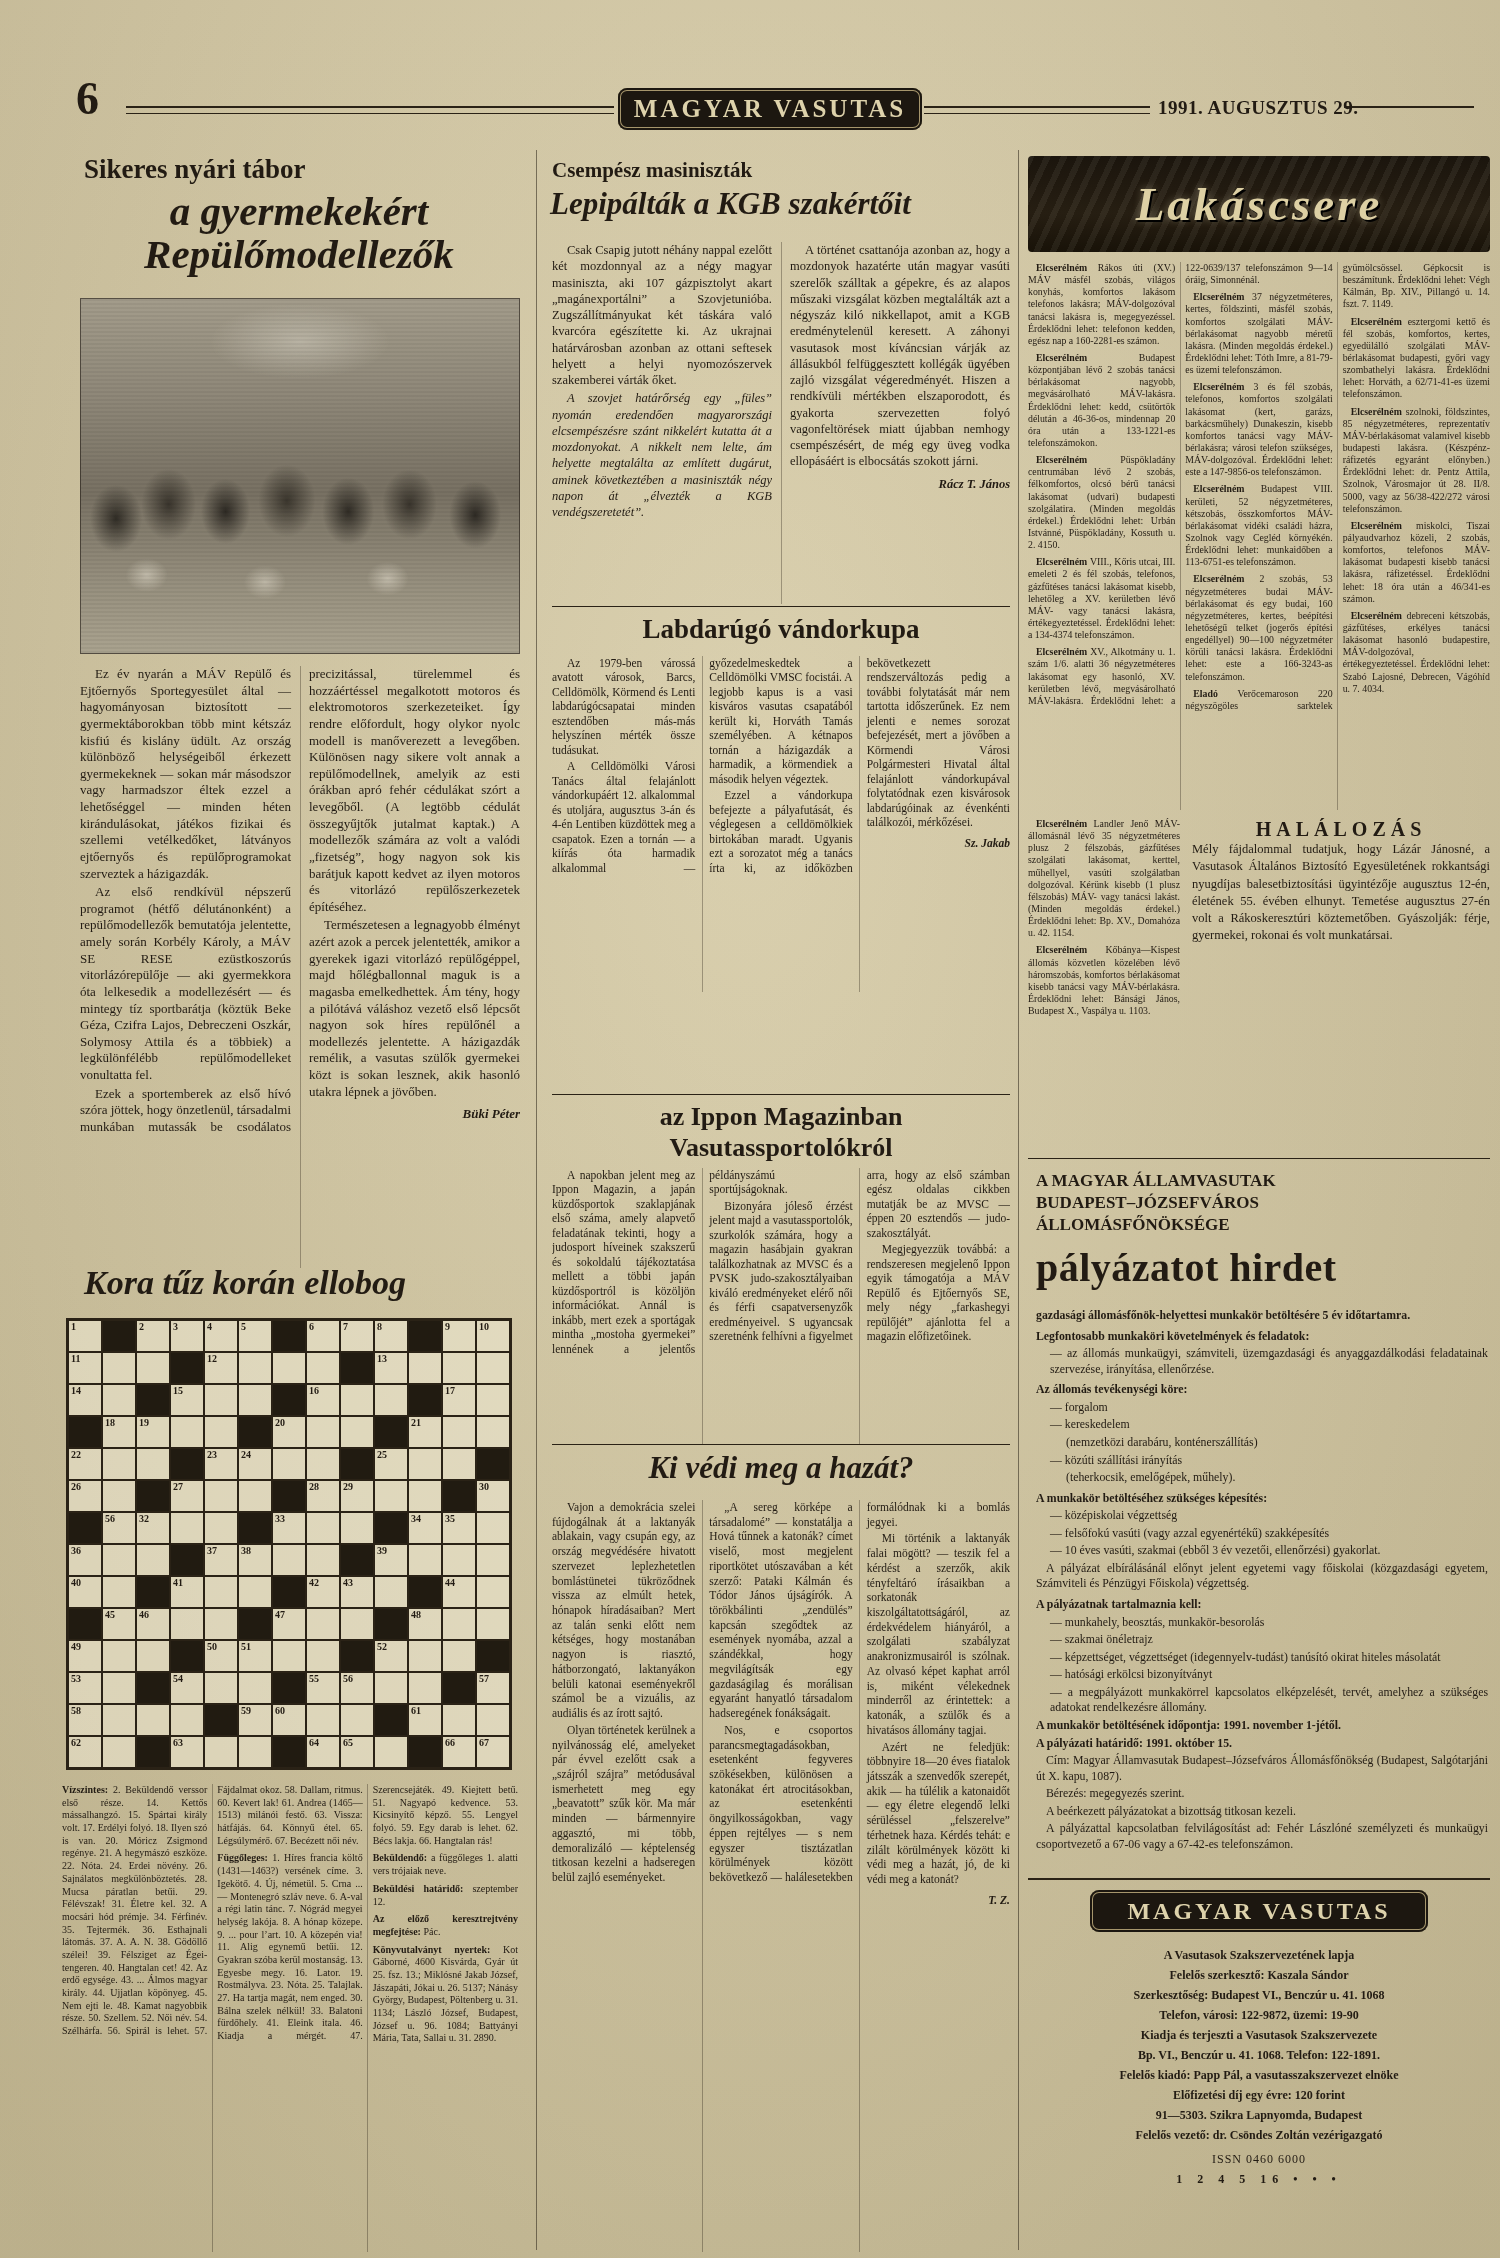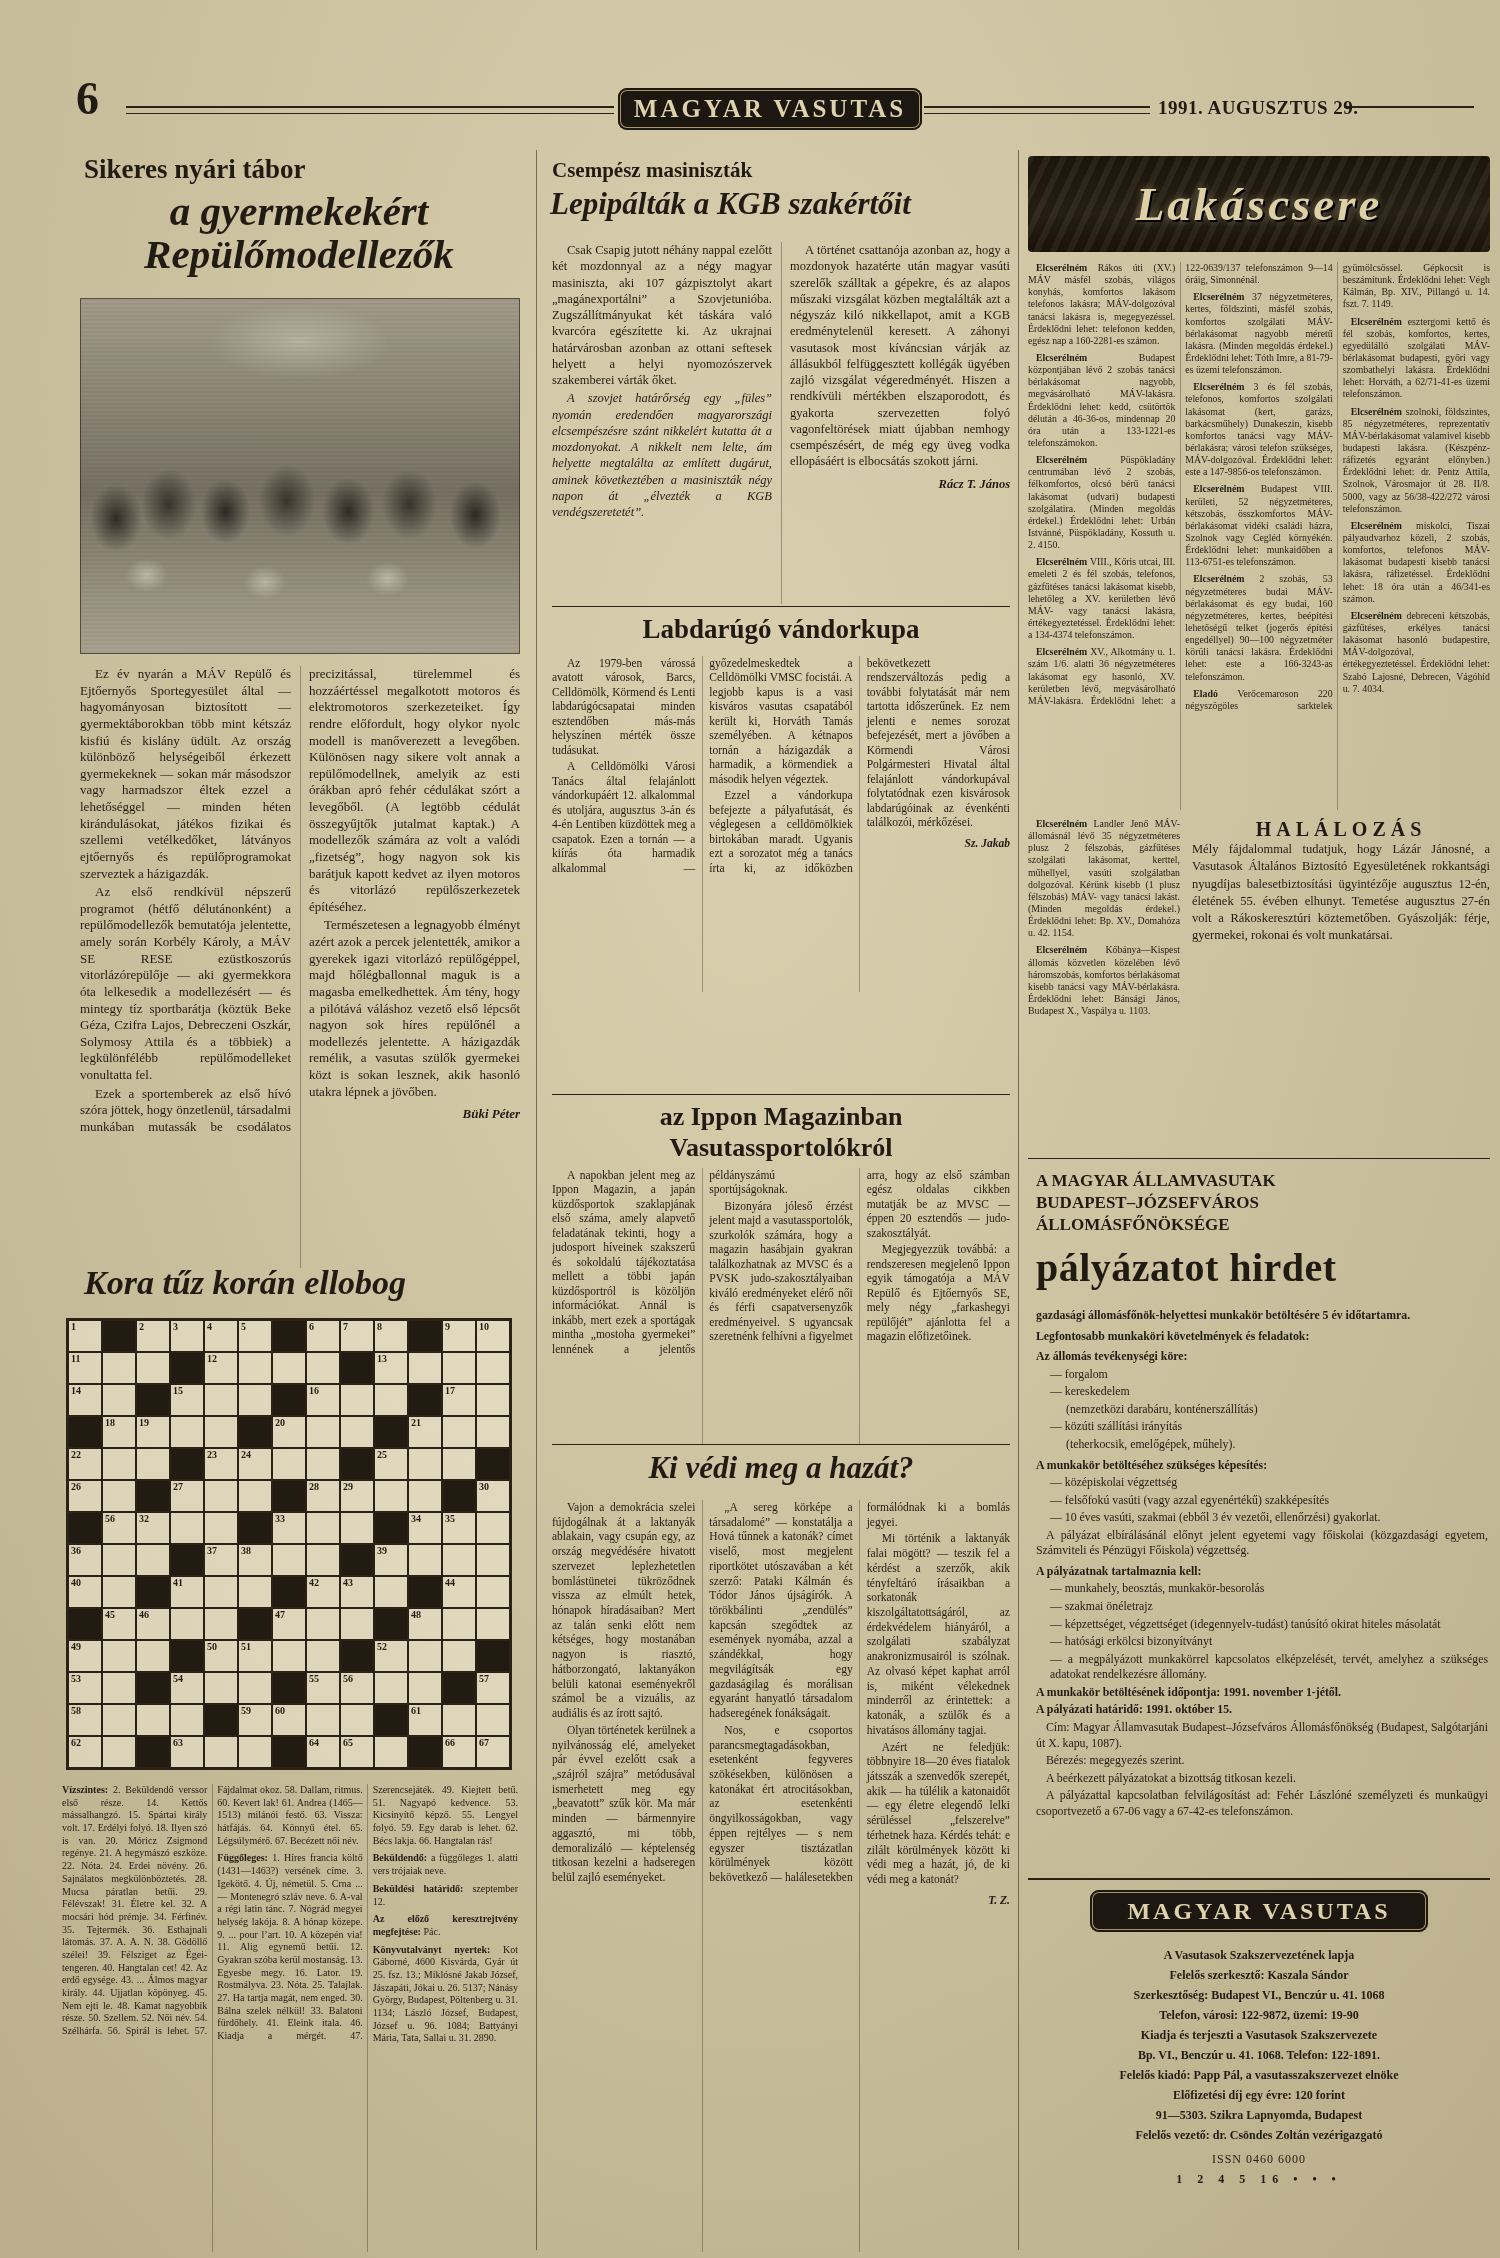--- a/index.html
+++ b/index.html
@@ -561,20 +561,21 @@
 <div class="hrule" style="left:1028px;top:1158px;width:462px;height:1px"></div>
 <div class="abs jp-org">
   <span>A MAGYAR ÁLLAMVASUTAK</span>
   <span>BUDAPEST–JÓZSEFVÁROS</span>
   <span>ÁLLOMÁSFŐNÖKSÉGE</span>
 </div>
 <h2 class="abs jp-title">pályázatot hirdet</h2>
 <div class="abs jp-body">
     <p class="jp-b">gazdasági állomásfőnök-helyettesi munkakör betöltésére 5 év időtartamra.</p>
     <p class="jp-h">Legfontosabb munkaköri követelmények és feladatok:</p>
+    <p class="jp-li">— az állomás munkaügyi, számviteli, üzemgazdasági és anyaggazdálkodási feladatainak szervezése, irányítása, ellenőrzése.</p>
     <p class="jp-h">Az állomás tevékenységi köre:</p>
     <p class="jp-li">— forgalom</p>
     <p class="jp-li">— kereskedelem</p>
     <p class="jp-li2">(nemzetközi darabáru, konténerszállítás)</p>
     <p class="jp-li">— közúti szállítási irányítás</p>
     <p class="jp-li2">(teherkocsik, emelőgépek, műhely).</p>
     <p class="jp-h">A munkakör betöltéséhez szükséges képesítés:</p>
     <p class="jp-li">— középiskolai végzettség</p>
     <p class="jp-li">— felsőfokú vasúti (vagy azzal egyenértékű) szakképesítés</p>
     <p class="jp-li">— 10 éves vasúti, szakmai (ebből 3 év vezetői, ellenőrzési) gyakorlat.</p>

